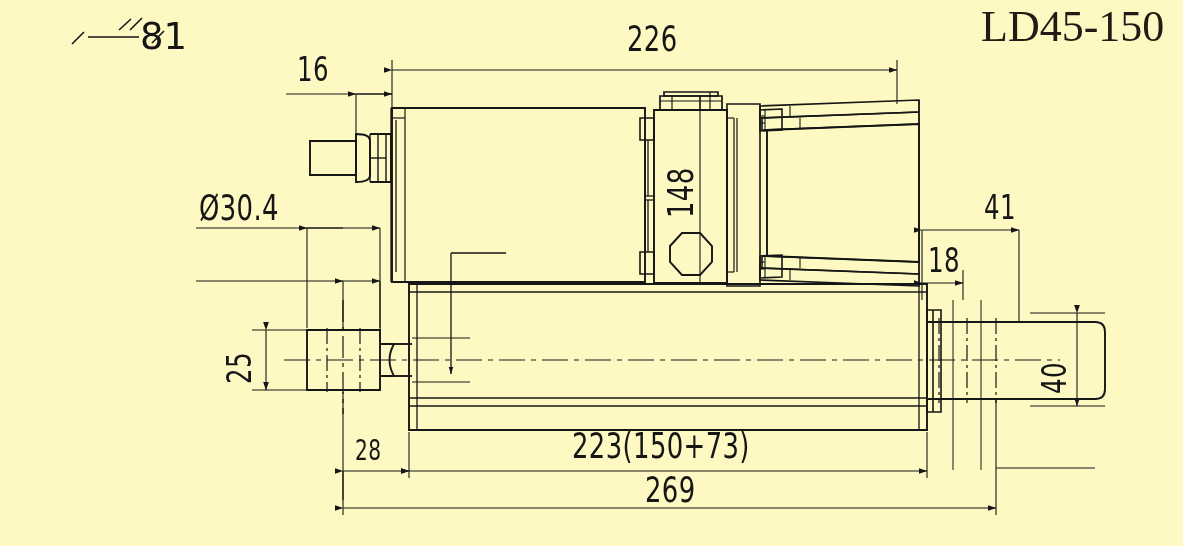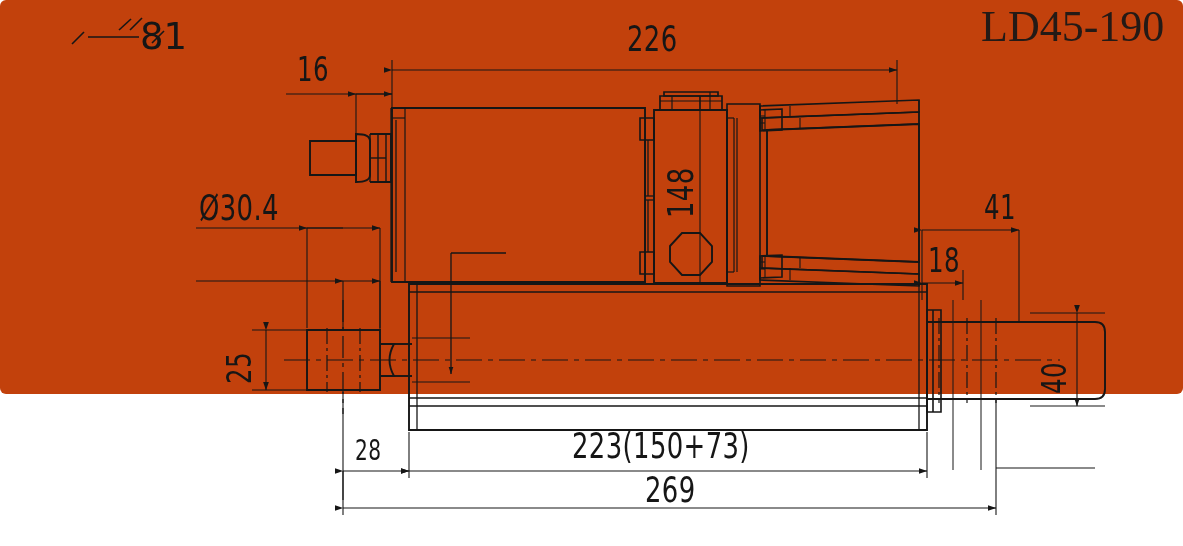--- a/index.html
+++ b/index.html
@@ -10,23 +10,22 @@
   }
   body {
     width: 1183px;
     height: 546px;
     overflow: hidden;
     font-family: "Liberation Sans", sans-serif;
   }
   #drawing-root {
     position: relative;
     width: 1183px;
-    height: 394px;
-    background: #c2410c;
-    border-radius: 6px;
+    height: 546px;
+    background: #fef9c3;
   }
   #drawing-svg {
     position: absolute;
     left: 0;
     top: 0;
     width: 1183px;
     height: 546px;
     display: block;
   }
   .lbl {
@@ -318,21 +317,21 @@
         <line x1="343" y1="471" x2="343" y2="515"></line>
         <line x1="996" y1="400" x2="996" y2="515"></line>
         <line x1="343" y1="508" x2="996" y2="508" marker-start="url(#arrowL)" marker-end="url(#arrowR)"></line>
       </g>
 
     </g>
   </svg>
 
   <div class="lbl sym-lbl" style="left:140px; top:18px; font-size:37px;">81</div>
 
-  <div class="lbl title-lbl" style="left:981px; top:5px; font-size:44px;">LD45-190</div>
+  <div class="lbl title-lbl" style="left:981px; top:5px; font-size:44px;">LD45-150</div>
 
   <div class="lbl dim" style="left:297px; top:52px; font-size:34px;">
     <span class="dim-scale">16</span>
   </div>
   <div class="lbl dim" style="left:627px; top:21px; font-size:36px;">
     <span class="dim-scale">226</span>
   </div>
 
   <div class="lbl dim" style="left:199px; top:190px; font-size:36px;">
     <span class="dim-scale">Ø30.4</span>

